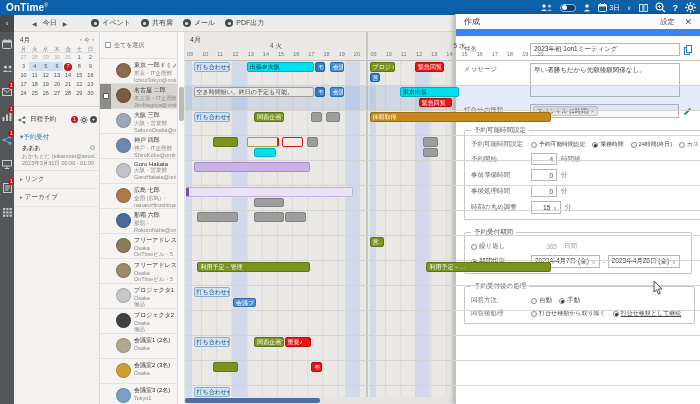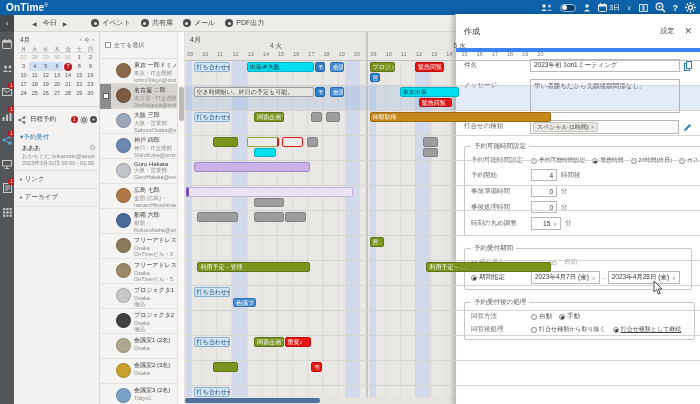--- a/index.html
+++ b/index.html
@@ -92,21 +92,21 @@
   #headline { position:absolute; left:0; top:28px; width:515px; height:1px; background:#c4c2bf; z-index:3; }
   #rowtint { position:absolute; left:0; top:53px; width:515px; height:25px; background:rgba(110,155,215,.20); z-index:2; }
   .ev { position:absolute; height:9.5px; border:1px solid; border-radius:2px; font-size:6px; line-height:8px; padding:0 2px; white-space:nowrap; overflow:hidden; z-index:4; }
 
   
   #hscroll { position:absolute; left:185px; top:397px; width:270px; height:7px; background:#e6e4e1; }
   #hthumb { position:absolute; left:0; top:1px; width:135px; height:5px; background:#4f6f9e; border-radius:2px; }
 
   
   #panel { position:absolute; left:455px; top:14px; width:245px; height:390px; background:#fff; border-left:1px solid #c5c3c0; box-shadow:-2px 0 5px rgba(0,0,0,.25); font-size:6.5px; color:#444; }
-  #panel-head { height:38px; display:flex; align-items:center; padding:0 8px; border-bottom:4px solid #3b82f6; }
+  #panel-head { height:22px; display:flex; align-items:center; padding:0 8px; border-bottom:7px solid #3b82f6; }
   #panel-title { font-size:8px; color:#333; flex:1; }
   #panel-settings { font-size:7px; color:#444; margin-right:10px; }
   #panel-close { font-size:9px; color:#555; }
   .prow { display:flex; align-items:flex-start; margin:7px 8px 0 8px; }
   .plabel { width:66px; padding-top:2px; color:#666; flex-shrink:0; }
   .pfield { flex:1; display:flex; align-items:center; }
   .tinput { flex:1; height:13px; border:1px solid #b9b7b3; background:#fff; font-size:6.5px; padding:0 3px; color:#333; }
   textarea.tinput { height:34px; resize:none; padding:2px 3px; }
   .fakefield { flex:1; height:14px; border:1px solid #b9b7b3; background:#fafaf9; display:flex; align-items:center; padding:0 2px; }
   .tag { background:#e9e7e3; border:1px solid #c9c7c3; border-radius:2px; font-size:6px; padding:0 3px; color:#444; display:flex; gap:2px; align-items:center; height:10px; }

